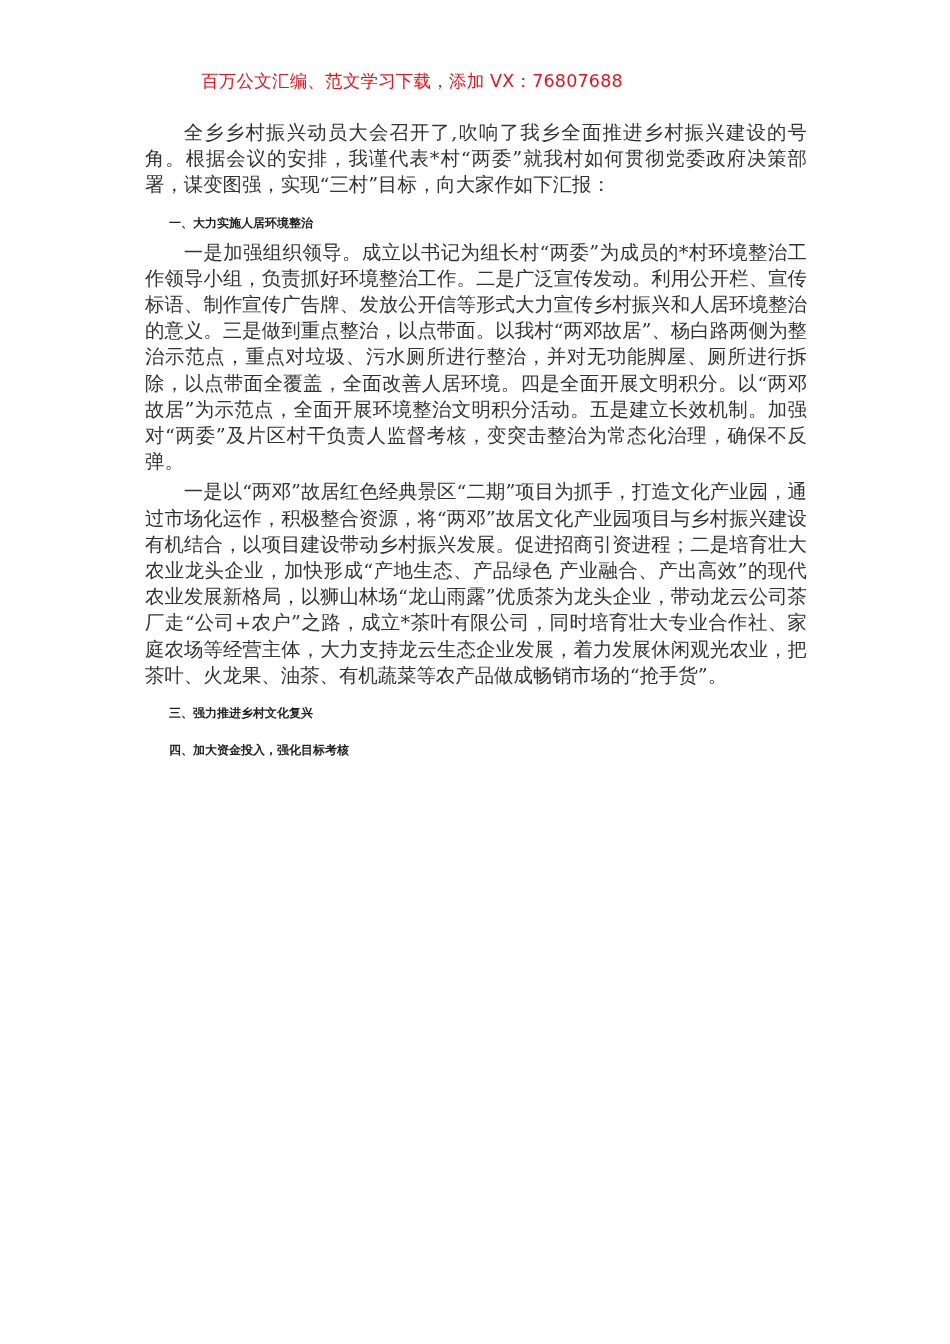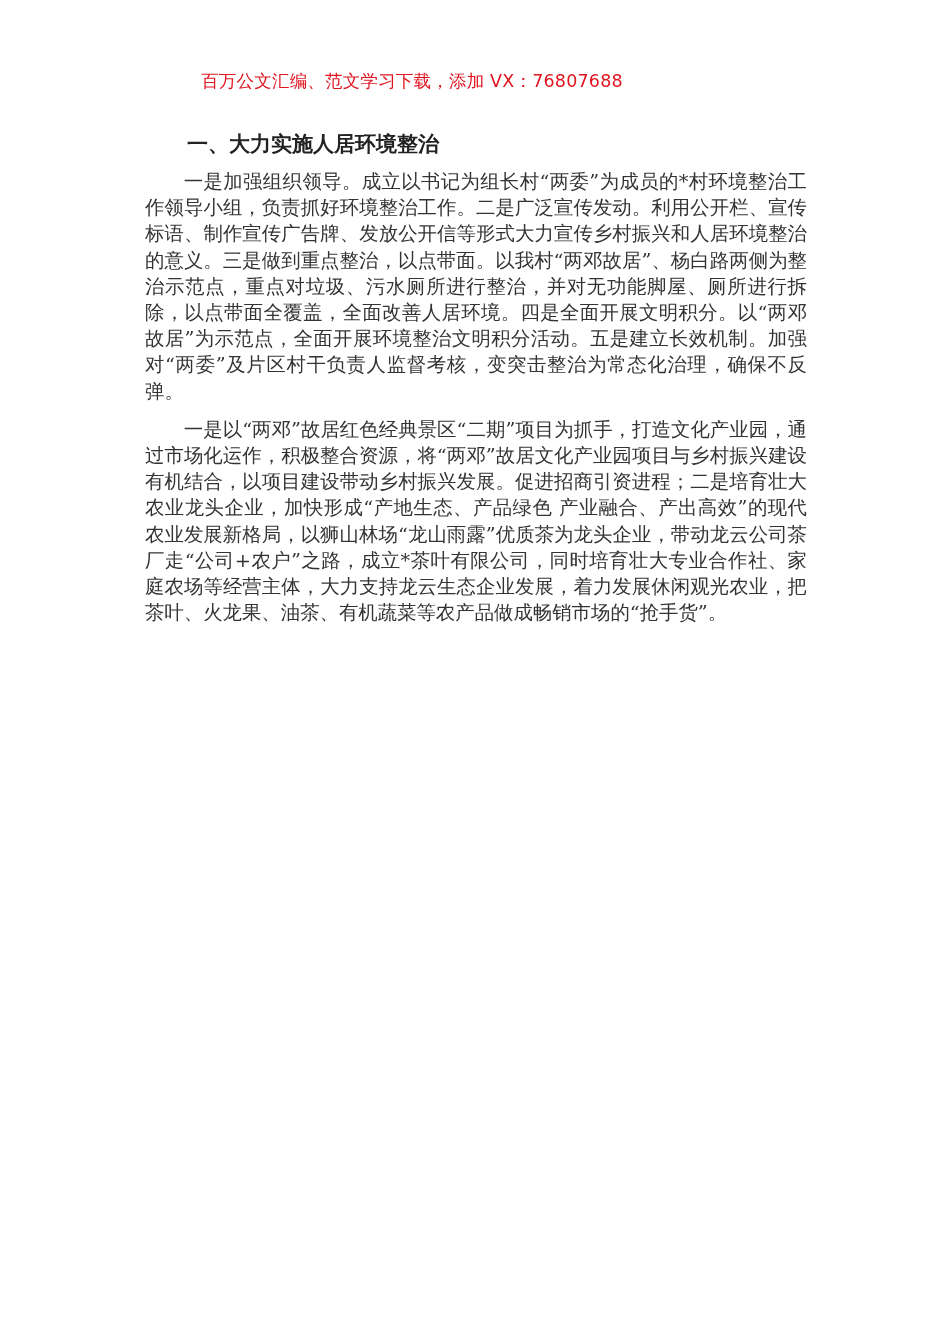--- a/index.html
+++ b/index.html
@@ -48,37 +48,40 @@
     .para {
       margin: 0;
       text-indent: 2em;
     }
     .heading {
       margin: 0;
       text-indent: 2em;
       font-family: "DejaVu Sans", "Liberation Sans", sans-serif;
       font-weight: bold;
       color: #222222;
-      font-size: 21px;
+      font-size: 12px;
       line-height: 26px;
     }
     .gap-before-heading { margin-top: 11px; }
-    .gap-after-heading { margin-top: 12px; }
+    .gap-after-heading { margin-top: 4px; }
   </style>
 </head>
 <body>
 
 <div class="page">
 
   <div class="watermark-header">百万公文汇编、范文学习下载，添加 VX：76807688</div>
 
   <div class="content">
 
+    <p class="para">全乡乡村振兴动员大会召开了,吹响了我乡全面推进乡村振兴建设的号角。根据会议的安排，我谨代表*村“两委”就我村如何贯彻党委政府决策部署，谋变图强，实现“三村”目标，向大家作如下汇报：</p>
 
     <h2 class="heading gap-before-heading">一、大力实施人居环境整治</h2>
     <p class="para gap-after-heading">一是加强组织领导。成立以书记为组长村“两委”为成员的*村环境整治工作领导小组，负责抓好环境整治工作。二是广泛宣传发动。利用公开栏、宣传标语、制作宣传广告牌、发放公开信等形式大力宣传乡村振兴和人居环境整治的意义。三是做到重点整治，以点带面。以我村“两邓故居”、杨白路两侧为整治示范点，重点对垃圾、污水厕所进行整治，并对无功能脚屋、厕所进行拆除，以点带面全覆盖，全面改善人居环境。四是全面开展文明积分。以“两邓故居”为示范点，全面开展环境整治文明积分活动。五是建立长效机制。加强对“两委”及片区村干负责人监督考核，变突击整治为常态化治理，确保不反弹。</p>
 
     <p class="para gap-after-heading">一是以“两邓”故居红色经典景区“二期”项目为抓手，打造文化产业园，通过市场化运作，积极整合资源，将“两邓”故居文化产业园项目与乡村振兴建设有机结合，以项目建设带动乡村振兴发展。促进招商引资进程；二是培育壮大农业龙头企业，加快形成“产地生态、产品绿色 产业融合、产出高效”的现代农业发展新格局，以狮山林场“龙山雨露”优质茶为龙头企业，带动龙云公司茶厂走“公司+农户”之路，成立*茶叶有限公司，同时培育壮大专业合作社、家庭农场等经营主体，大力支持龙云生态企业发展，着力发展休闲观光农业，把茶叶、火龙果、油茶、有机蔬菜等农产品做成畅销市场的“抢手货”。</p>
 
+    <h2 class="heading gap-before-heading">三、强力推进乡村文化复兴</h2>
 
+    <h2 class="heading gap-before-heading">四、加大资金投入，强化目标考核</h2>
 
   </div>
 </div>
 
 </body></html>

